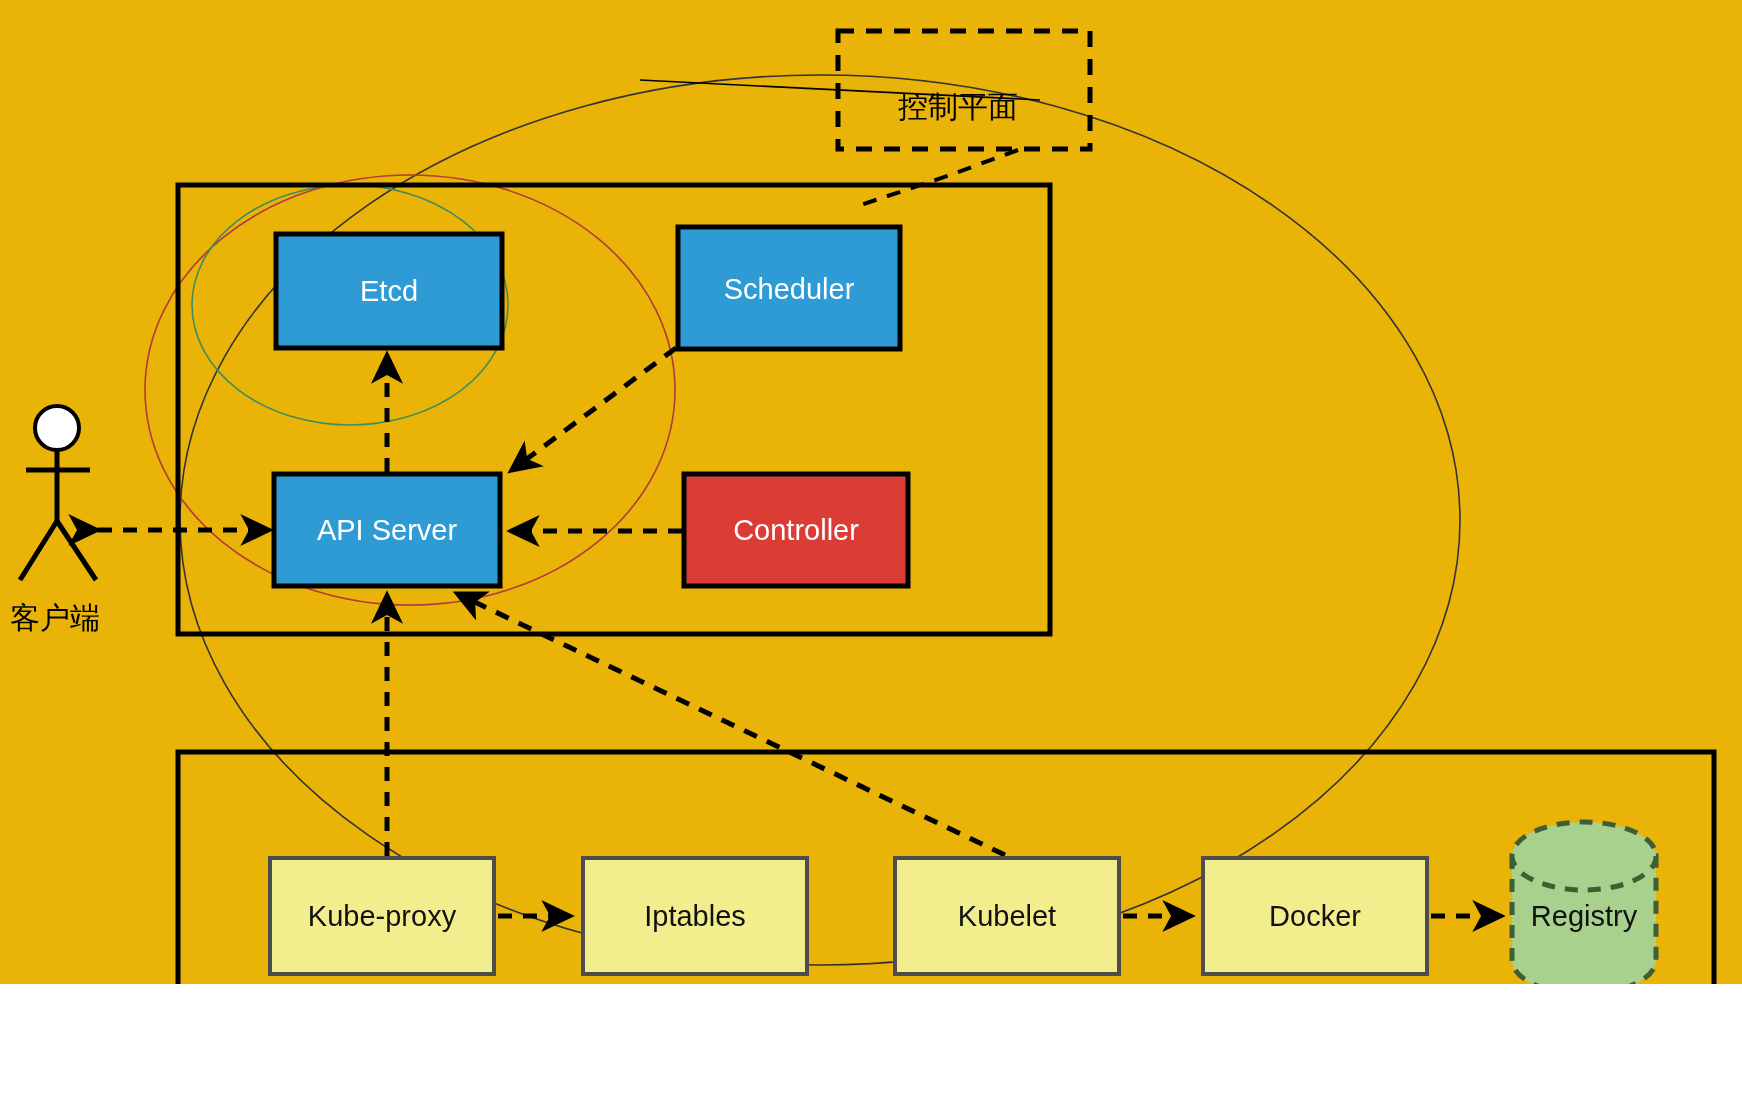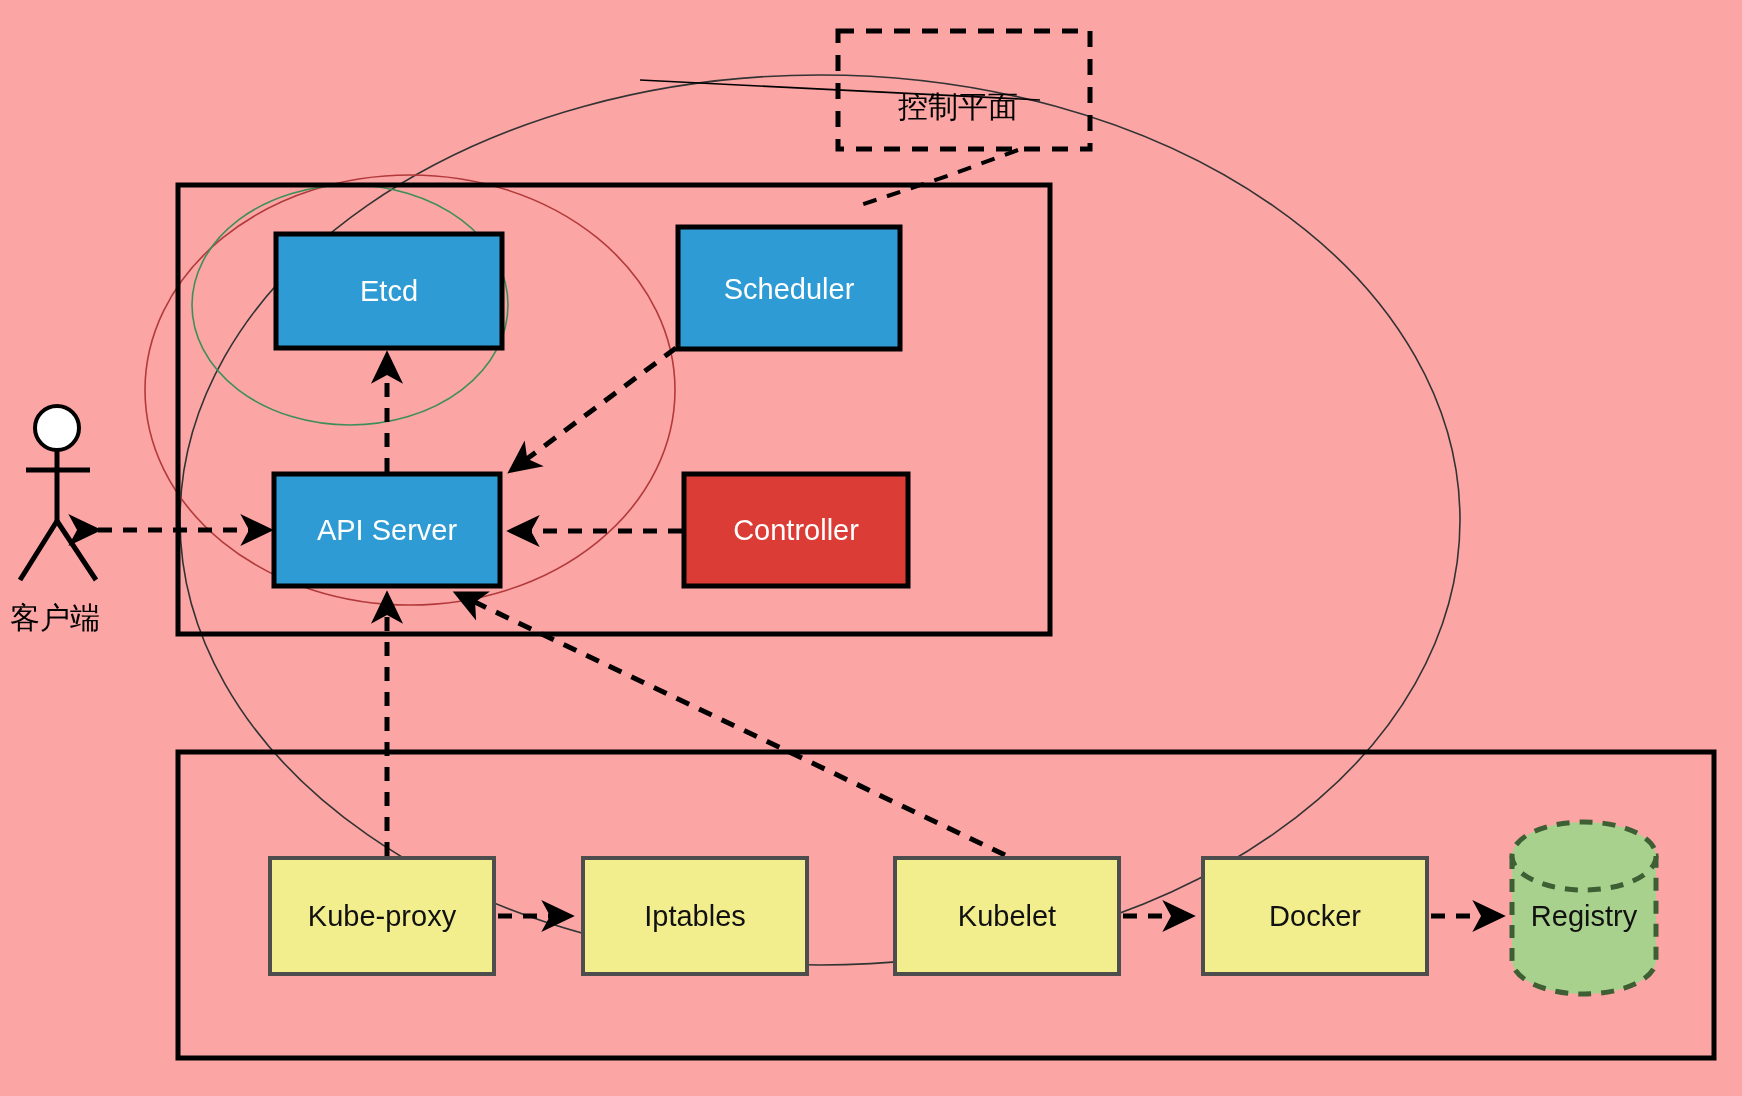--- a/index.html
+++ b/index.html
@@ -6,22 +6,22 @@
     margin: 0;
     padding: 0;
     background: #ffffff;
   }
   body {
     font-family: "Liberation Sans", "DejaVu Sans", sans-serif;
   }
   #stage {
     position: relative;
     width: 1742px;
-    height: 1096px;
-    background: #fca5a5;
+    height: 984px;
+    background: #eab308;
     overflow: hidden;
   }
   #diagram-svg {
     position: absolute;
     top: 0;
     left: 0;
     width: 1742px;
     height: 1096px;
   }
   .node-label {

